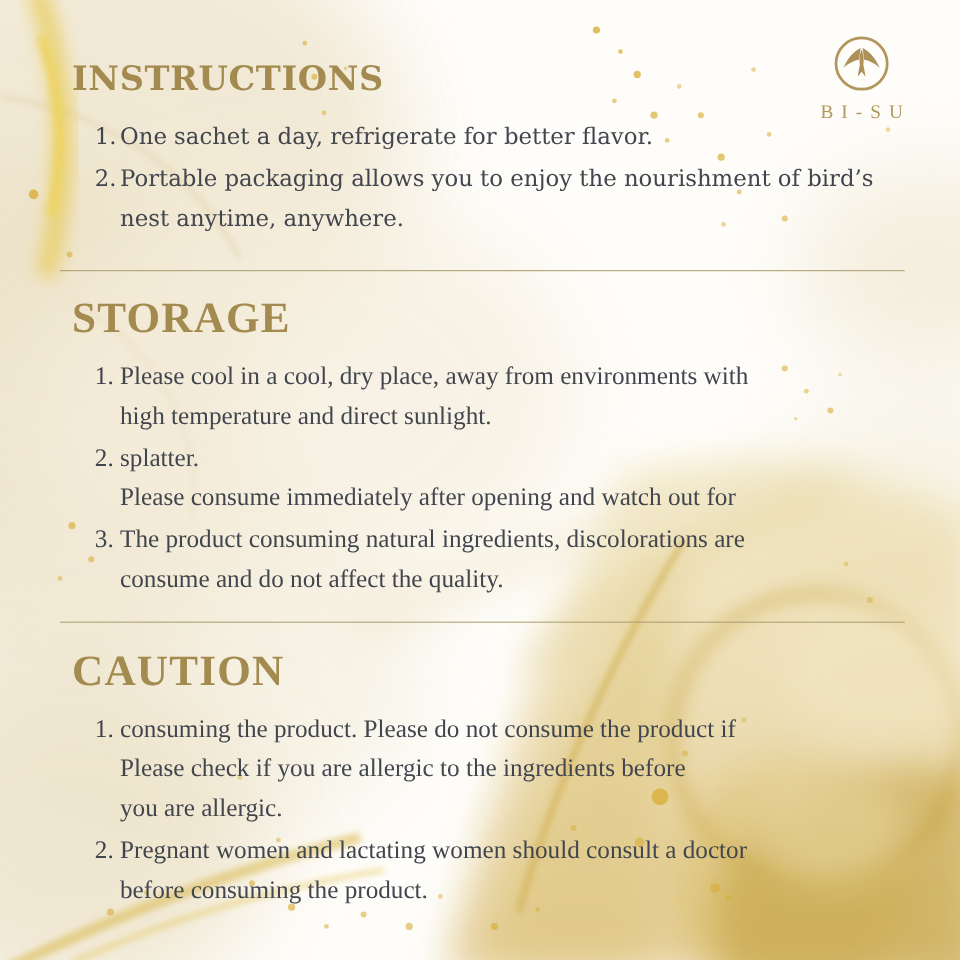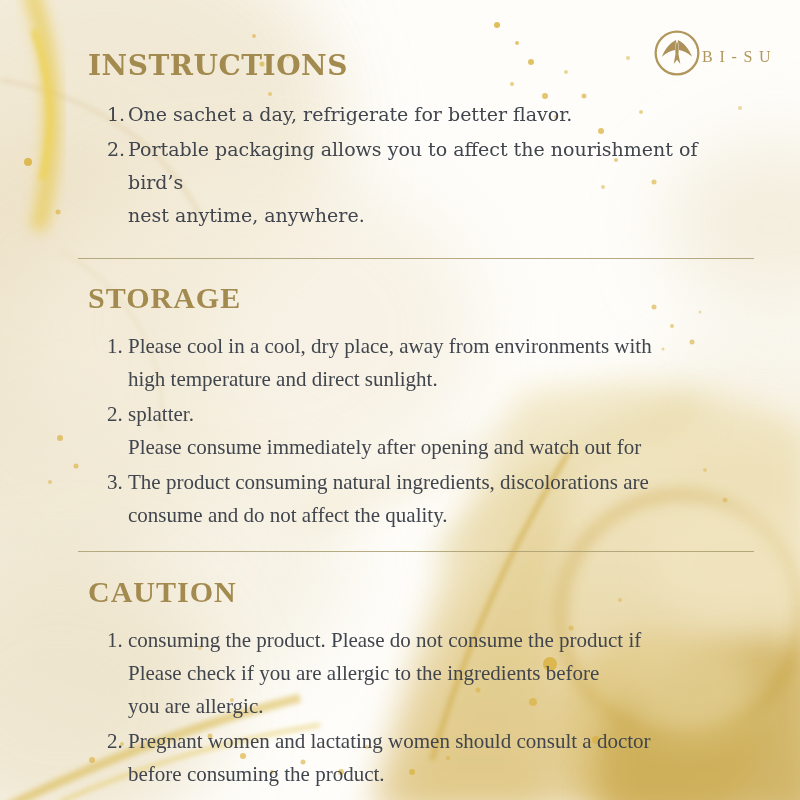--- a/index.html
+++ b/index.html
@@ -5,38 +5,38 @@
   html,body{margin:0;padding:0;background:#ffffff;}
   .page{
     position:relative;width:800px;height:800px;overflow:hidden;
     background:#fefdfa;
     font-family:"Liberation Serif", serif;
   }
   .bg{position:absolute;inset:0;width:800px;height:800px;display:block;}
   
   .logo{
     position:absolute;top:28px;left:652px;width:132px;
-    display:flex;flex-direction:row;align-items:center;z-index:3;
+    display:flex;flex-direction:column;align-items:center;z-index:3;
   }
   .logo svg{display:block;}
   .brand-name{
     margin-top:7px;
     font-family:"Liberation Serif", serif;
     font-size:16px;font-weight:400;color:#b2975d;
     letter-spacing:.42em;margin-right:-.42em;white-space:nowrap;
   }
   
   .content{
     position:absolute;inset:0;z-index:2;
-    padding:0 50px 0 88px;box-sizing:border-box;
+    padding:0 50px 0 60px;box-sizing:border-box;
     color:#41454d;
   }
   h2{
     margin:0;font-weight:700;color:#a38b50;
-    font-size:30px;line-height:32px;letter-spacing:1px;
+    font-size:36px;line-height:32px;letter-spacing:1px;
     font-family:"Liberation Serif", serif;
   }
   .sec-instructions h2{margin-top:50px;font-family:"DejaVu Serif", serif;font-size:28px;letter-spacing:.5px;}
   .sec-storage h2{margin-top:23px;}
   .sec-caution h2{margin-top:24px;}
   ol{list-style:none;margin:16px 0 0 0;padding:0;}
   li{
     position:relative;padding-left:40px;margin-bottom:2px;
     font-size:21px;line-height:33px;
   }
@@ -176,21 +176,21 @@
       <ol>
         <li>
           <span class="num">1.</span>
           <span class="txt">
             <span class="ln">One sachet a day, refrigerate for better flavor.</span>
           </span>
         </li>
         <li>
           <span class="num">2.</span>
           <span class="txt">
-            <span class="ln">Portable packaging allows you to affect the nourishment of bird’s</span>
+            <span class="ln">Portable packaging allows you to enjoy the nourishment of bird’s</span>
             <span class="ln">nest anytime, anywhere.</span>
           </span>
         </li>
       </ol>
     </section>
 
     <div class="divider d1"></div>
 
     <section class="sec-storage">
       <h2>STORAGE</h2>

